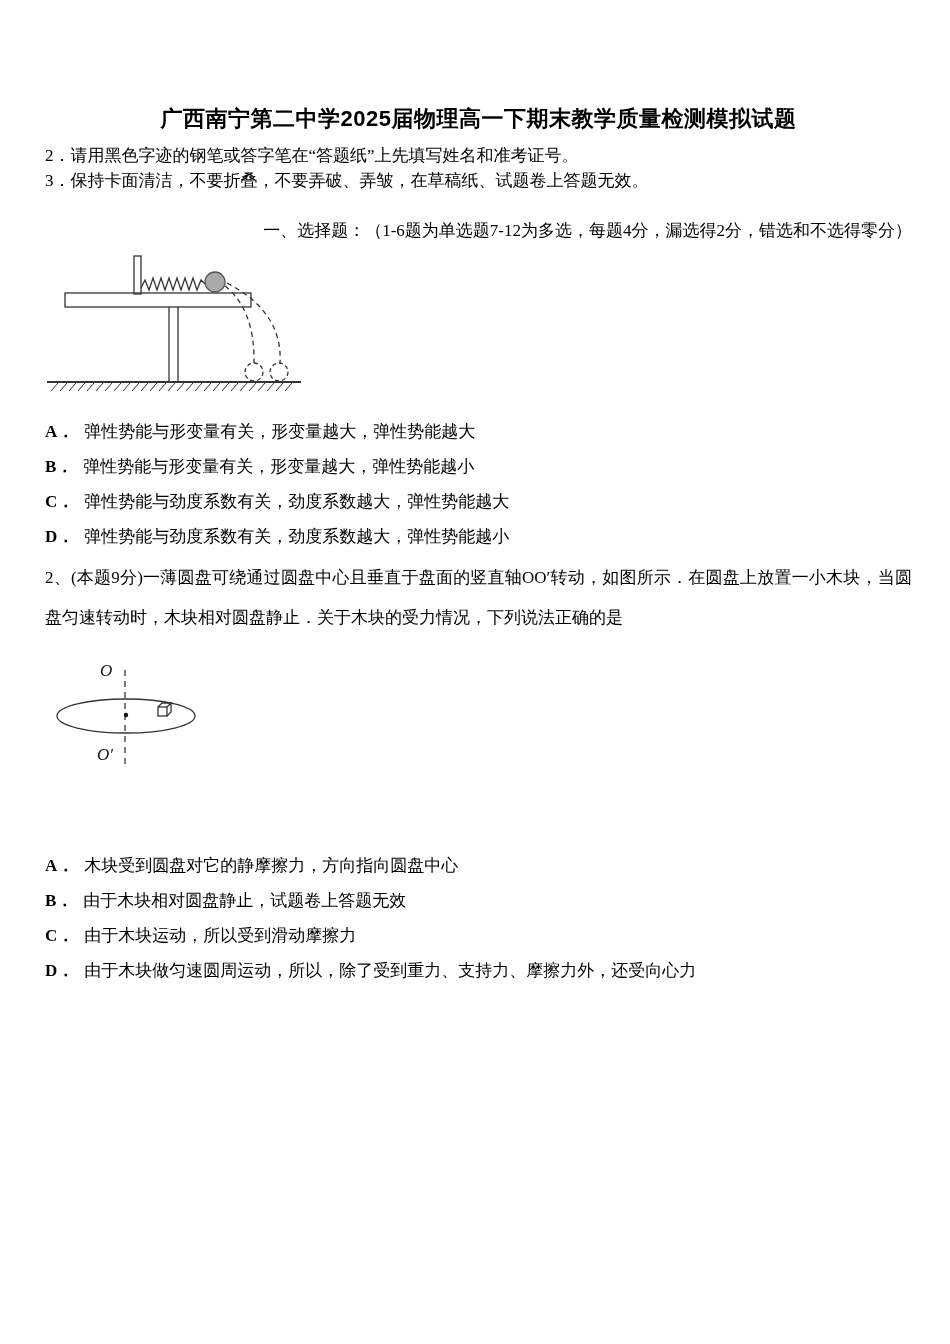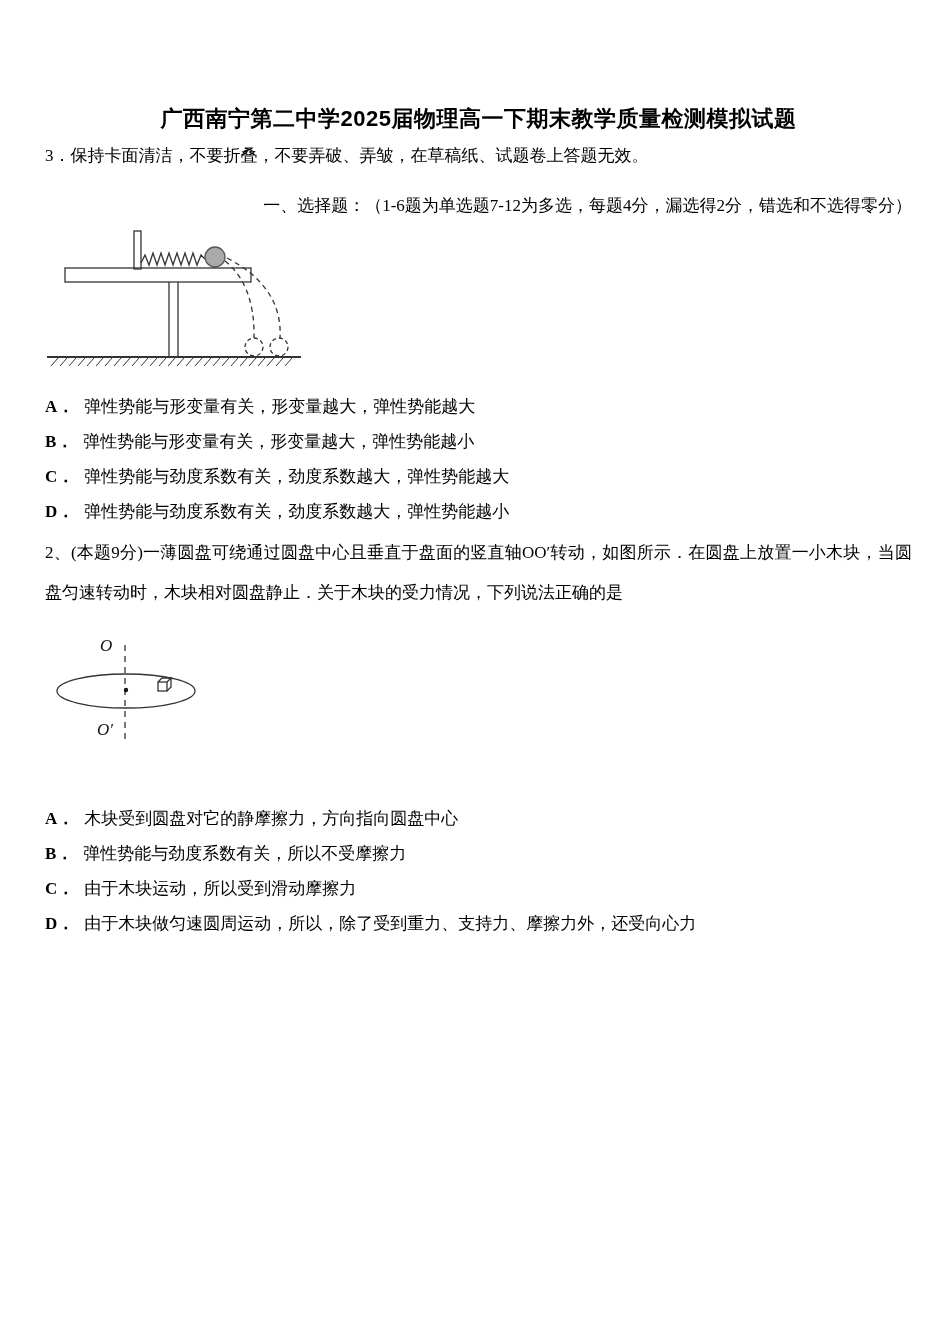--- a/index.html
+++ b/index.html
@@ -80,20 +80,21 @@
   }
 </style>
 </head>
 <body>
 
 <div class="page">
 
   <div class="doc-title">广西南宁第二中学2025届物理高一下期末教学质量检测模拟试题</div>
 
   <div class="notice">
+    <div class="notice-item">2．请用黑色字迹的钢笔或答字笔在“答题纸”上先填写姓名和准考证号。</div>
     <div class="notice-item">3．保持卡面清洁，不要折叠，不要弄破、弄皱，在草稿纸、试题卷上答题无效。</div>
   </div>
 
   <div class="section-heading">一、选择题：（1-6题为单选题7-12为多选，每题4分，漏选得2分，错选和不选得零分）</div>
 
   <div class="question">
 
     <div class="figure-block">
       <svg width="290" height="150" viewBox="0 0 290 150">
 
@@ -144,22 +145,22 @@
 
         <circle cx="73" cy="59" r="2.2" fill="#111111"></circle>
 
         <g class="ink">
           <rect x="105" y="51" width="9" height="9"></rect>
           <path d="M105,51 l4,-4 l9,0 l-4,4 M114,51 l4,-4 l0,9 l-4,4"></path>
         </g>
       </svg>
     </div>
 
-    <div class="options" style="margin-top:44px;">
+    <div class="options" style="margin-top:66px;">
       <div class="option-row"><span class="option-letter">A．</span><span>木块受到圆盘对它的静摩擦力，方向指向圆盘中心</span></div>
-      <div class="option-row"><span class="option-letter">B．</span><span>弹性势能与劲度系数有关，所以不受摩擦力</span></div>
+      <div class="option-row"><span class="option-letter">B．</span><span>由于木块相对圆盘静止，试题卷上答题无效</span></div>
       <div class="option-row"><span class="option-letter">C．</span><span>由于木块运动，所以受到滑动摩擦力</span></div>
       <div class="option-row"><span class="option-letter">D．</span><span>由于木块做匀速圆周运动，所以，除了受到重力、支持力、摩擦力外，还受向心力</span></div>
     </div>
   </div>
 
 
 </div>
 
 </body></html>

